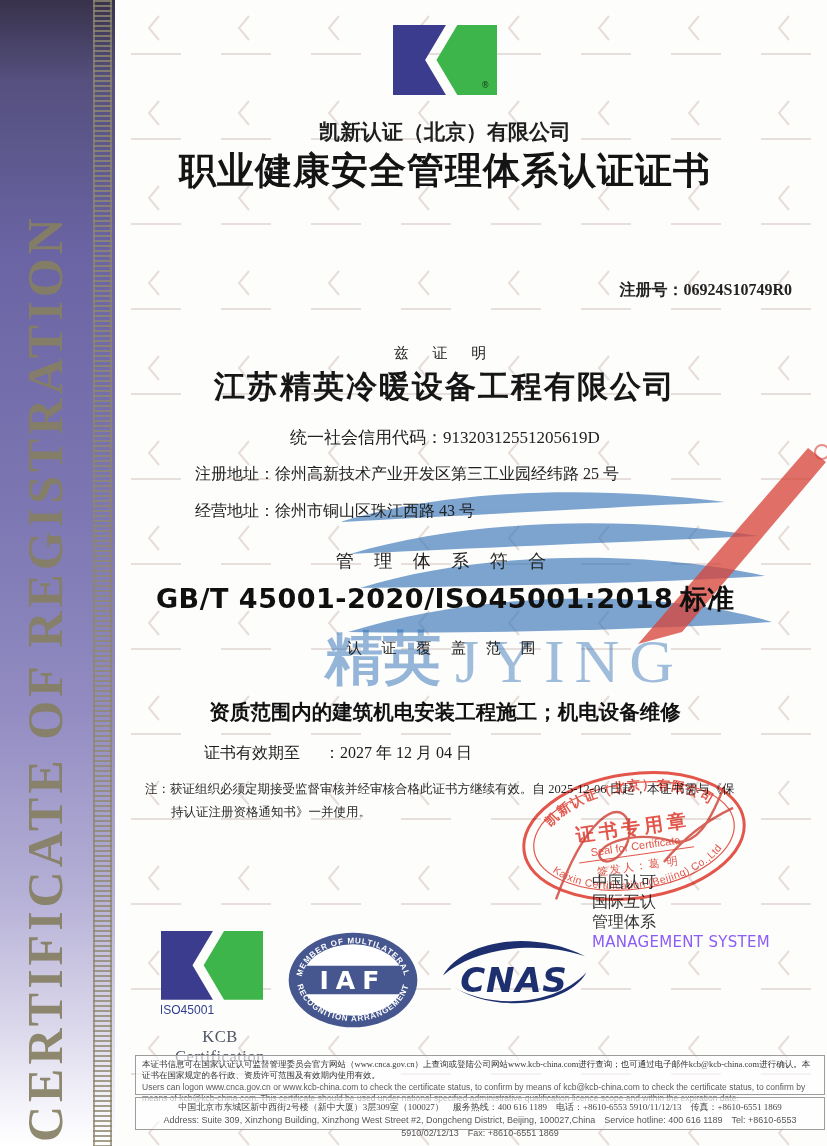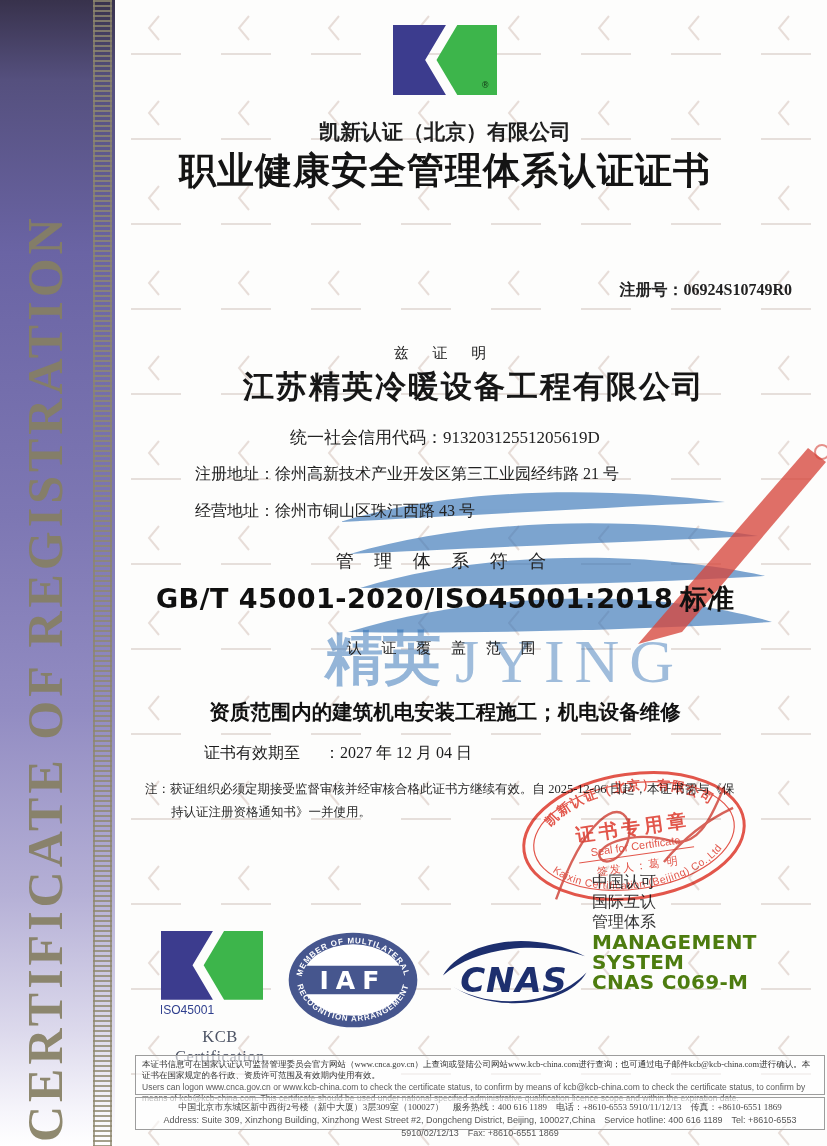--- a/index.html
+++ b/index.html
@@ -16,21 +16,21 @@
     letter-spacing:4px;color:rgba(134,127,99,.92);}
   
   .content{position:absolute;left:115px;top:0;width:712px;height:1146px;}
   .bgpat{position:absolute;left:0;top:0;z-index:0;}
   .layer{position:absolute;z-index:2;}
   .c{position:absolute;left:0;width:660px;text-align:center;z-index:2;}
   .issuer{top:118px;font-size:21px;font-weight:bold;font-family:"DejaVu Sans","Liberation Sans",sans-serif;color:#1f1f1f;}
   .title{top:146px;font-size:37px;font-weight:900;letter-spacing:1px;font-family:Liberation Mono, monospace;color:#141414;}
   .regno{top:280px;left:0;width:677px;text-align:right;font-size:16px;font-weight:bold;color:#222;}
   .certify{top:324px;font-size:15px;letter-spacing:10px;color:#222;margin-top:20px;}
-  .company{top:366px;font-size:31px;font-weight:800;letter-spacing:2px;font-family:"DejaVu Sans","Liberation Sans",sans-serif;color:#161616;padding-left:29px;}
+  .company{top:366px;font-size:31px;font-weight:800;letter-spacing:2px;font-family:"DejaVu Sans","Liberation Sans",sans-serif;color:#161616;}
   .credit{top:426px;font-size:17px;color:#222;}
   .addr{position:absolute;left:80px;font-size:16px;color:#222;z-index:2;}
   .conform{top:549px;font-size:18px;letter-spacing:8px;color:#222;}
   .standard{top:581px;font-size:27px;color:#101010;}
   .standard .code{font-family:"DejaVu Sans","Liberation Sans",sans-serif;font-weight:900;letter-spacing:.5px;}
   .standard .suffix{font-weight:bold;}
   .scopelabel{top:639px;font-size:15px;letter-spacing:8px;color:#222;}
   .scope{top:668px;font-size:20.5px;font-weight:900;font-family:"DejaVu Sans","Liberation Sans",sans-serif;color:#111;margin-top:30px;}
   .daterow{position:absolute;left:45px;font-size:16px;color:#1d1d1d;z-index:2;}
   .daterow .lab{display:inline-block;min-width:120px;}
@@ -41,21 +41,21 @@
         transform:rotate(-8deg);opacity:.92;mix-blend-mode:multiply;}
   
   .watermark{position:absolute;left:85px;top:440px;width:640px;height:270px;z-index:1;}
   
   .kcb-block{position:absolute;left:46px;top:931px;width:120px;text-align:left;z-index:2;}
   .kcb-caption{margin-top:2px;font-size:16.5px;color:#4d5465;letter-spacing:.5px;text-align:center;width:118px;}
   .iaf{position:absolute;left:171px;top:929px;z-index:2;}
   .cnas{position:absolute;left:325px;top:929px;z-index:2;}
   .accr{position:absolute;left:477px;top:872px;z-index:2;line-height:20px;font-size:16px;color:#333;
         font-family:"DejaVu Sans","Liberation Sans",sans-serif;}
-  .accr .en{font-size:20px;font-weight:bold;color:#4d7c0f;letter-spacing:.3px;}
+  .accr .en{font-size:15px;font-weight:normal;color:#8b5cf6;letter-spacing:.3px;}
   
   .fbox{position:absolute;left:20px;width:690px;border:1px solid #9d9d9d;box-sizing:border-box;
         padding:3px 6px;z-index:2;background:rgba(255,255,255,.6);}
   .fbox1{top:1055px;height:40px;}
   .fbox2{top:1097px;height:33px;text-align:center;}
   .fcn{font-size:8.5px;line-height:1.35;color:#333;}
   .fen{font-size:8.5px;line-height:1.3;color:#5a5a5a;font-family:"Liberation Sans","DejaVu Sans",sans-serif;}
   .faddr{font-size:9px;line-height:1.45;color:#444;}
   .faddr.en{font-family:"Liberation Sans","DejaVu Sans",sans-serif;color:#555;}
 </style>
@@ -101,21 +101,21 @@
     </svg>
 
     <div class="c issuer">凯新认证（北京）有限公司</div>
     <div class="c title">职业健康安全管理体系认证证书</div>
     <div class="regno" style="position:absolute;">注册号：06924S10749R0</div>
 
     <div class="c certify">兹 证 明</div>
     <div class="c company">江苏精英冷暖设备工程有限公司</div>
     <div class="c credit">统一社会信用代码：91320312551205619D</div>
 
-    <div class="addr" style="top:464px;">注册地址：徐州高新技术产业开发区第三工业园经纬路 21 号</div>
+    <div class="addr" style="top:464px;">注册地址：徐州高新技术产业开发区第三工业园经纬路 25 号</div>
     <div class="addr" style="top:501px;">经营地址：徐州市铜山区珠江西路 43 号</div>
 
     <div class="c conform">管 理 体 系 符 合</div>
     <div class="c standard">
       <span class="code">GB/T 45001-2020/ISO45001:2018</span><span class="suffix"> 标准</span>
     </div>
     <div class="c scopelabel">认 证 覆 盖 范 围</div>
     <div class="c scope">资质范围内的建筑机电安装工程施工；机电设备维修</div>
 
     <div class="daterow" style="top:743px;margin-left:44px;">
@@ -180,21 +180,20 @@
       <path d="M4 58 C 30 12, 122 -6, 196 32 C 130 10, 48 20, 4 58 Z" fill="#1d2f6e"></path>
       <path d="M10 68 C 60 104, 152 102, 198 54 C 172 100, 70 112, 10 68 Z" fill="#1d2f6e"></path>
       <text x="100" y="80" text-anchor="middle" font-size="46" font-weight="bold" font-style="italic" fill="#1d2f6e" letter-spacing="1" font-family="DejaVu Sans, sans-serif">CNAS</text>
     </svg>
 
     <div class="accr">
       <div>中国认可</div>
       <div>国际互认</div>
       <div>管理体系</div>
       <div class="en">MANAGEMENT SYSTEM</div>
-      <div class="en">CNAS C069-M</div>
     </div>
 
     <div class="fbox fbox1">
       <div class="fcn">本证书信息可在国家认证认可监督管理委员会官方网站（www.cnca.gov.cn）上查询或登陆公司网站www.kcb-china.com进行查询；也可通过电子邮件kcb@kcb-china.com进行确认。本证书在国家规定的各行政、资质许可范围及有效期内使用有效。</div>
       <div class="fen">Users can logon www.cnca.gov.cn or www.kcb-china.com to check the certificate status, to confirm by means of kcb@kcb-china.com to check the certificate status, to confirm by means of kcb@kcb-china.com. This certificate should be used under national specified administrative qualification licence scope and within the expiration date.</div>
     </div>
     <div class="fbox fbox2">
       <div class="faddr">中国北京市东城区新中西街2号楼（新中大厦）3层309室（100027）　服务热线：400 616 1189　电话：+8610-6553 5910/11/12/13　传真：+8610-6551 1869</div>
       <div class="faddr en">Address: Suite 309, Xinzhong Building, Xinzhong West Street #2, Dongcheng District, Beijing, 100027,China　Service hotline: 400 616 1189　Tel: +8610-6553 5910/02/12/13　Fax: +8610-6551 1869</div>
     </div>

